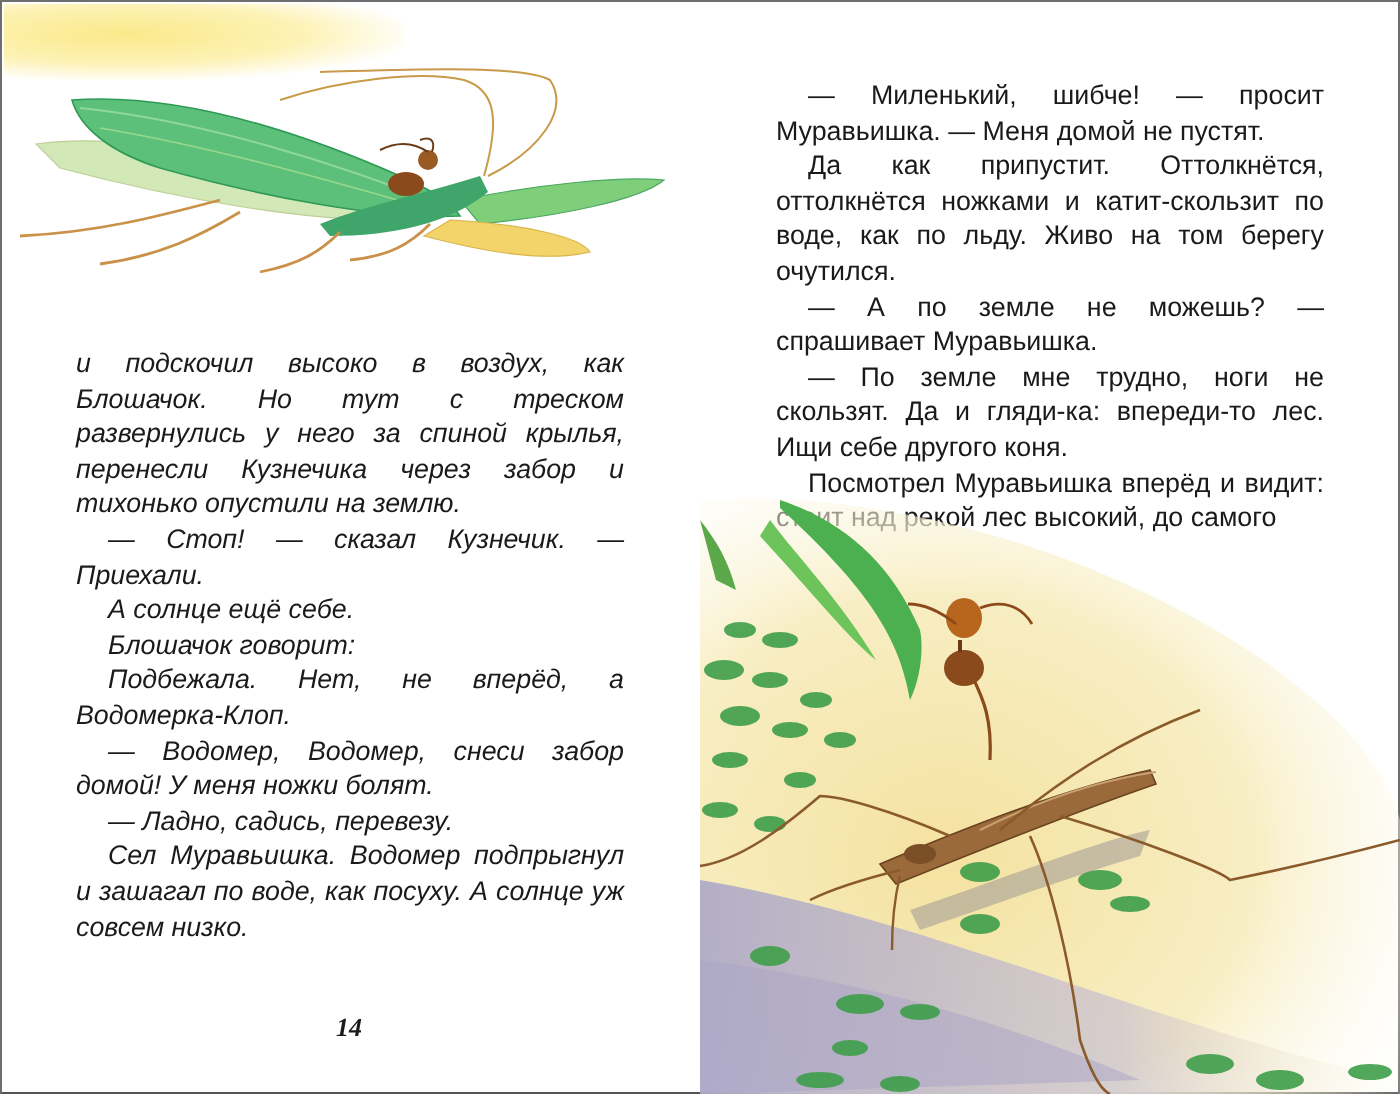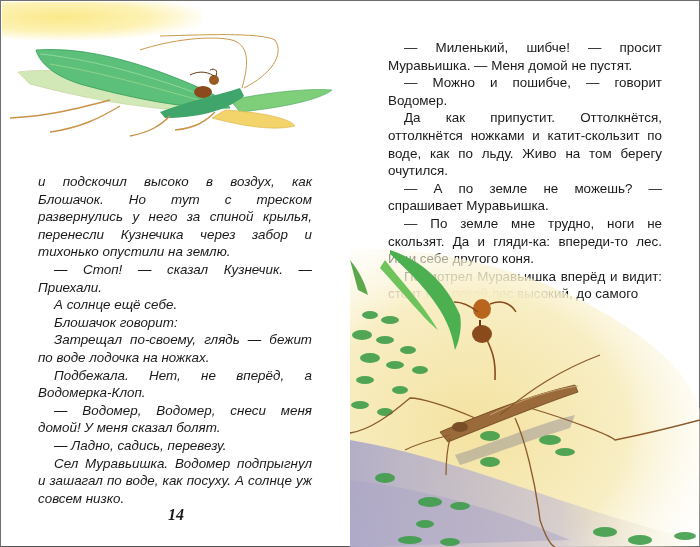--- a/index.html
+++ b/index.html
@@ -10,21 +10,21 @@
   .left { left:0; width:350px;font-style:italic; }
   .right { left:350px; width:350px; }
   .sky { position:absolute; left:2px; top:2px; width:200px; height:38px;
          background: radial-gradient(ellipse at 30% 40%, #fbe98a 0%, #fdf2b5 45%, rgba(255,255,255,0) 75%); }
   .illus-top { position:absolute; left:0; top:0; width:350px; height:165px; }
   .text { position:absolute; font-size:13.4px; line-height:17.6px; text-align:justify; }
   .text p { margin:0; text-indent:16px; }
   .text p.noindent { text-indent:0; }
   .left .text { left:38px; top:173px; width:274px; }
   .right .text { left:38px; top:39px; width:274px; }
-  .pagenum { position:absolute; left:168px; top:506px; font-family:"Liberation Serif", serif; font-weight:bold; font-size:16px; }
+  .pagenum { position:absolute; left:168px; top:506px; font-family:"Liberation Serif", serif; font-weight:bold; font-size:13px; }
   .illus-bottom { position:absolute; left:0; top:240px; width:350px; height:307px; }
 </style>
 </head>
 <body>
 
 <div class="frame"></div>
 
 <div class="page left">
   <div class="sky"></div>
   <svg class="illus-top" viewBox="0 0 350 165">
@@ -52,34 +52,32 @@
     <ellipse cx="214" cy="80" rx="5" ry="5" fill="#9a5a24"></ellipse>
     <path d="M214 76 C205 70 196 72 190 75" stroke="#6b3a14" stroke-width="1" fill="none"></path>
     <path d="M216 76 C218 70 215 68 210 70" stroke="#6b3a14" stroke-width="1" fill="none"></path>
   </svg>
 
   <div class="text">
     <p class="noindent">и подскочил высоко в воздух, как Блошачок. Но тут с треском развернулись у него за спиной крылья, перенесли Кузнечика через забор и тихонько опустили на землю.</p>
     <p>— Стоп! — сказал Кузнечик. — Приехали.</p>
     <p>А солнце ещё себе.</p>
     <p>Блошачок говорит:</p>
-    <p>Затрещал по-своему, глядь — бежит по воде лодочка на ножках.</p>
     <p>Подбежала. Нет, не вперёд, а Водомерка-Клоп.</p>
-    <p>— Водомер, Водомер, снеси меня домой! У меня сказал болят.</p>
+    <p>— Водомер, Водомер, снеси забор домой! У меня ножки болят.</p>
     <p>— Ладно, садись, перевезу.</p>
     <p>Сел Муравьишка. Водомер подпрыгнул и зашагал по воде, как посуху. А солнце уж совсем низко.</p>
   </div>
 
   <div class="pagenum">14</div>
 </div>
 
 <div class="page right">
   <div class="text">
     <p>— Миленький, шибче! — просит Муравьишка. — Меня домой не пустят.</p>
-    <p>— Можно и пошибче, — говорит Водомер.</p>
     <p>Да как припустит. Оттолкнётся, оттолкнётся ножками и катит-скользит по воде, как по льду. Живо на том берегу очутился.</p>
     <p>— А по земле не можешь? — спрашивает Муравьишка.</p>
     <p>— По земле мне трудно, ноги не скользят. Да и гляди-ка: впереди-то лес. Ищи себе другого коня.</p>
     <p>Посмотрел Муравьишка вперёд и видит: стоит над рекой лес высокий, до самого</p>
   </div>
 
   <svg class="illus-bottom" viewBox="0 0 350 307">
     <defs>
       <radialGradient id="water" cx="35%" cy="60%" r="80%">
         <stop offset="0%" stop-color="#f4e2a0"></stop>

